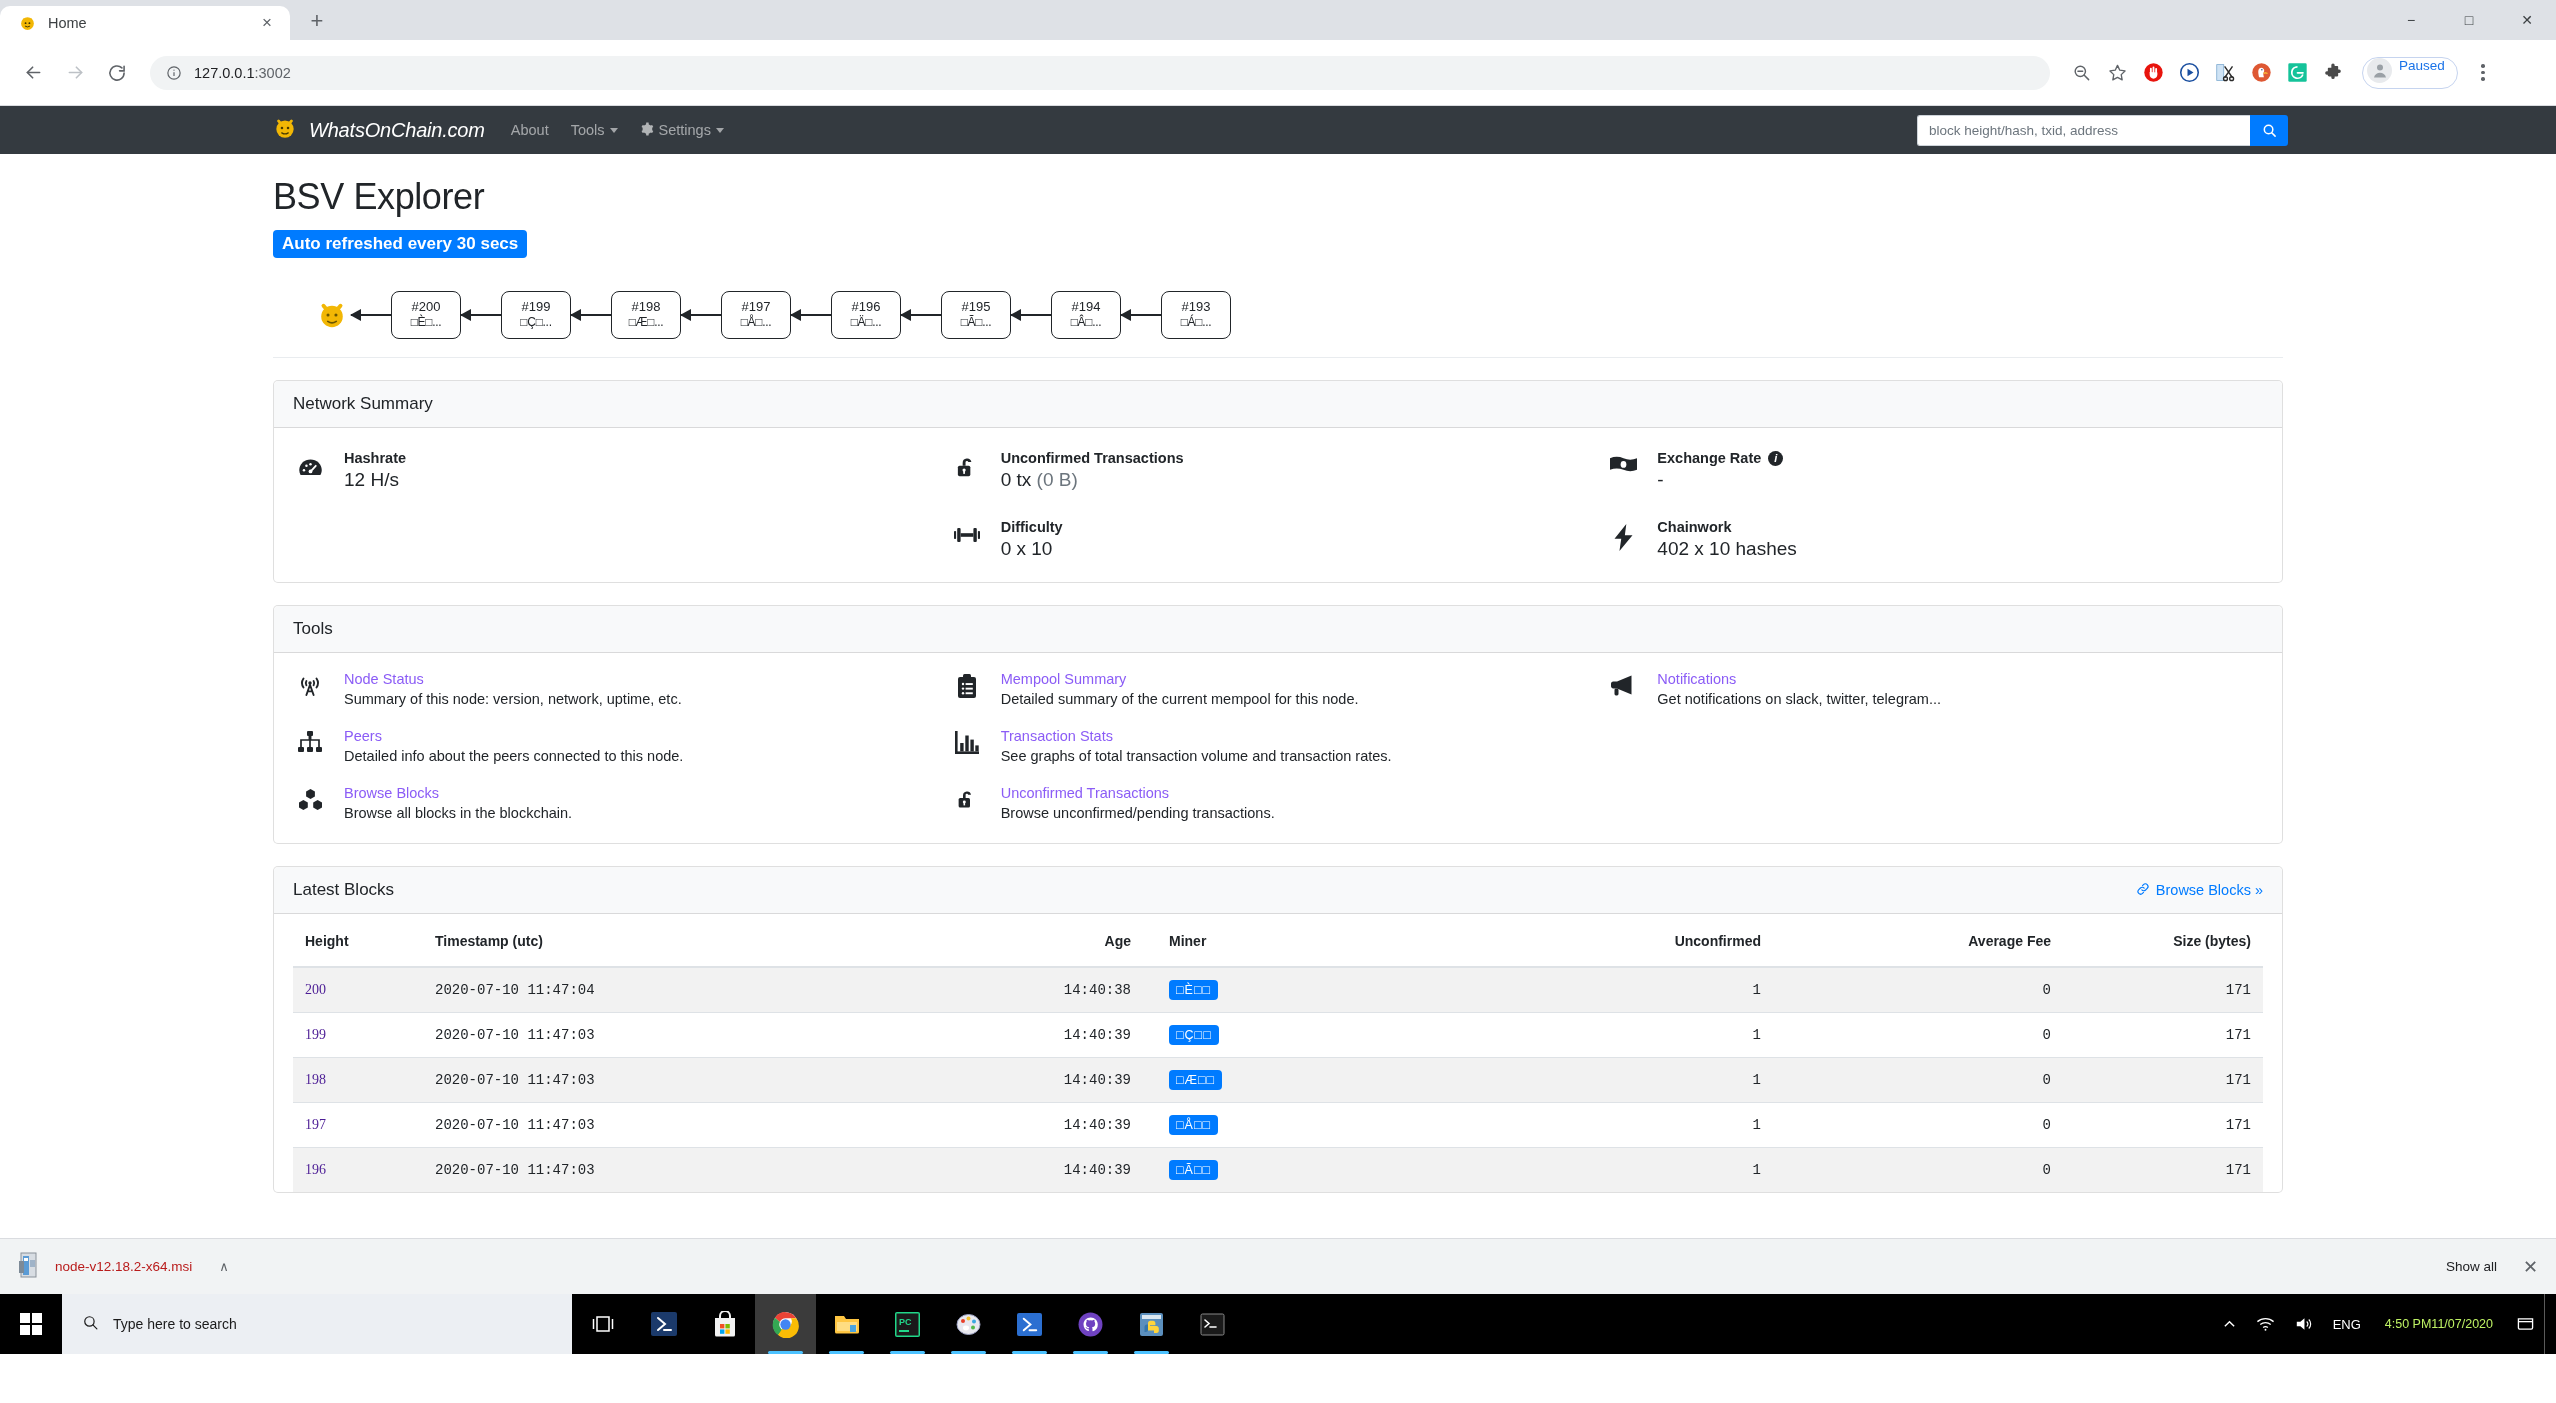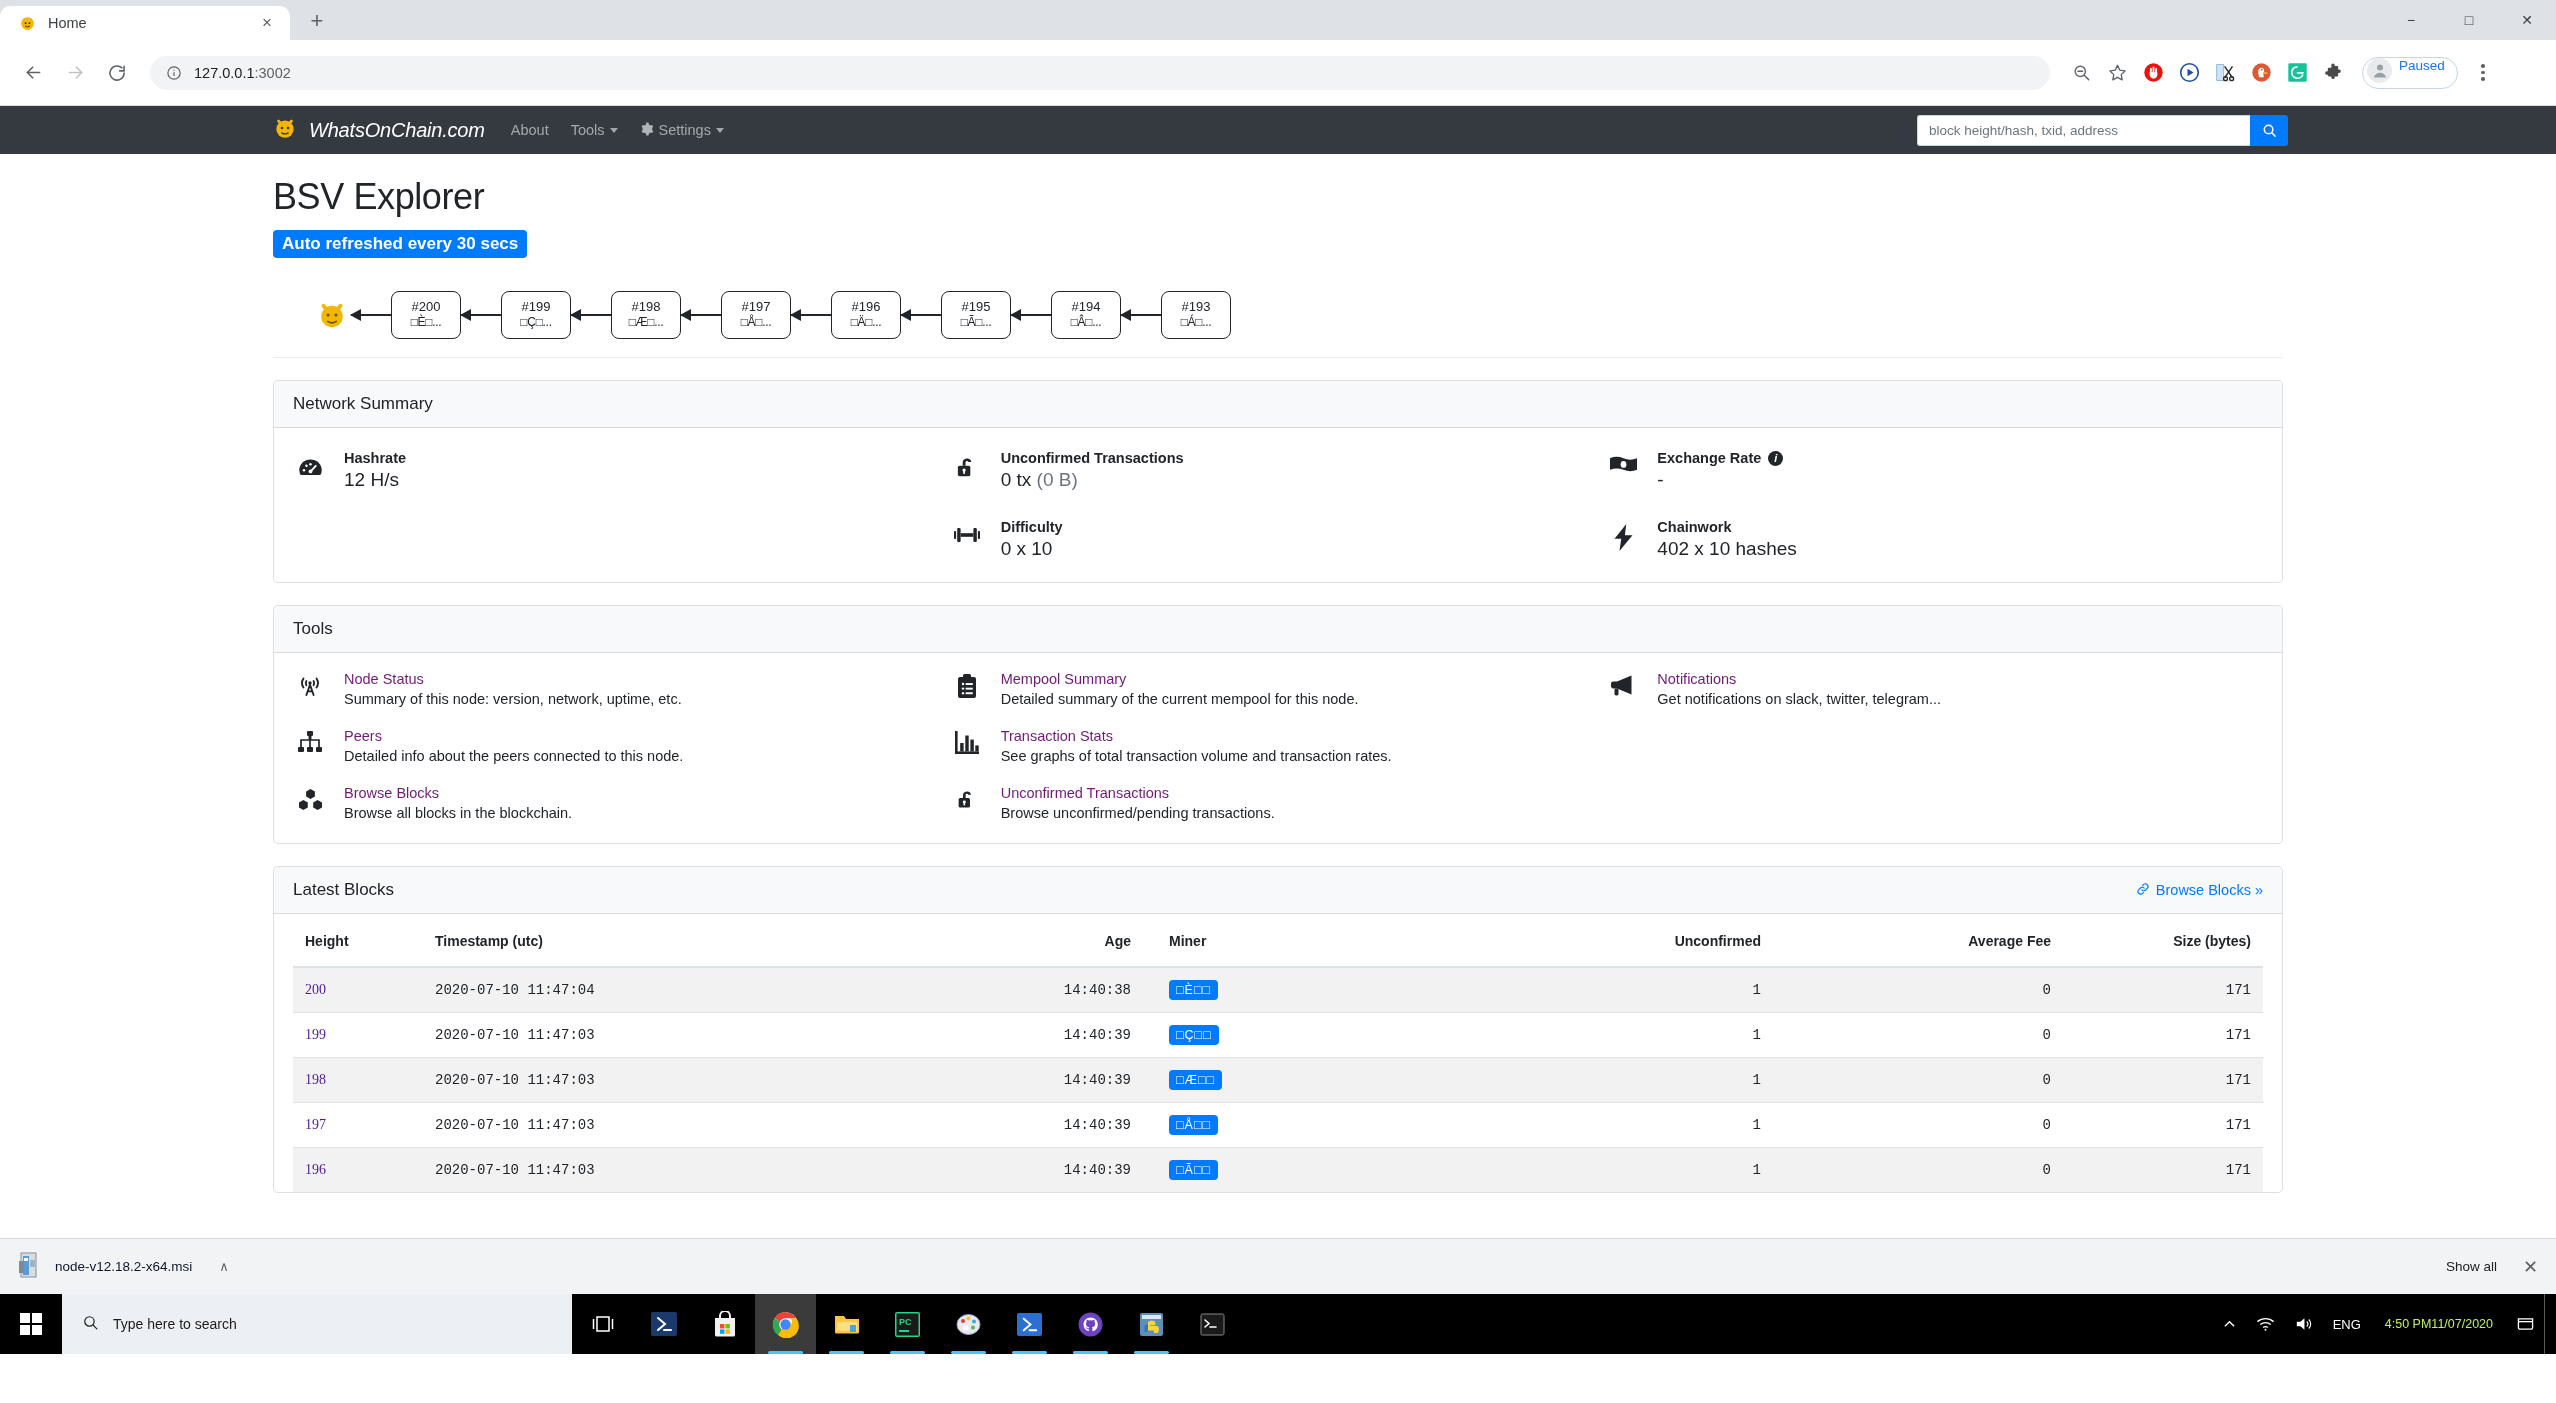--- a/index.html
+++ b/index.html
@@ -147,21 +147,21 @@
   .sum-value .muted { color: #6c757d; }
   .info-dot { width: 15px; height: 15px; border-radius: 50%; background: #212529;
     color: #fff; font-size: 11px; font-weight: 700; display:flex;
     align-items:center; justify-content:center; font-style: italic;}
 
   .tools-grid { display: grid; grid-template-columns: 1fr 1fr 1fr; }
   .tool-col { display: flex; flex-direction: column; gap: 21px; }
   .tool-item { display: flex; gap: 17px; align-items: flex-start; }
   .tool-ico { width: 34px; flex:none; display:flex; justify-content:center;
     padding-top: 3px; color: #212529;}
-  .tool-title { font-size: 14.5px; color: #701a75; }
+  .tool-title { font-size: 14.5px; color: #8b5cf6; }
   .tool-desc { font-size: 14.5px; color: #212529; margin-top: 4px; }
 
   table.blocks { width: 100%; border-collapse: collapse; }
   table.blocks th {
     font-size: 14px; font-weight: 700; color: #212529; padding: 9px 12px 17px;
     border-bottom: 2px solid #dee2e6; text-align: left; white-space: nowrap;
   }
   table.blocks td {
     font-size: 14px; color: #212529; padding: 12px 12px;
     border-top: 1px solid #dee2e6; white-space: nowrap;
@@ -176,21 +176,21 @@
     letter-spacing: 1px;
   }
 
   
   .download-bar {
     position: absolute; left: 0; bottom: 0; width: 100%; height: 56px;
     background: #f1f3f4; border-top: 1px solid #dadce0;
     display: flex; align-items: center; padding: 0 18px;
   }
   .dl-item { display:flex; align-items:center; gap: 13px; }
-  .dl-name { font-size: 13.5px; color: #0f172a; }
+  .dl-name { font-size: 13.5px; color: #b91c1c; }
   .dl-caret { font-size: 13px; color: #5f6368; margin-left: 14px; }
   .dl-right { margin-left: auto; display:flex; align-items:center; gap: 26px; }
   .dl-showall { font-size: 13.5px; color: #202124; }
   .dl-close { font-size: 18px; color: #5f6368; }
 
   
   .taskbar {
     height: 60px; background: #000000; display: flex; align-items: center;
   }
   .start-btn { width: 62px; height: 60px; display:flex; align-items:center;

